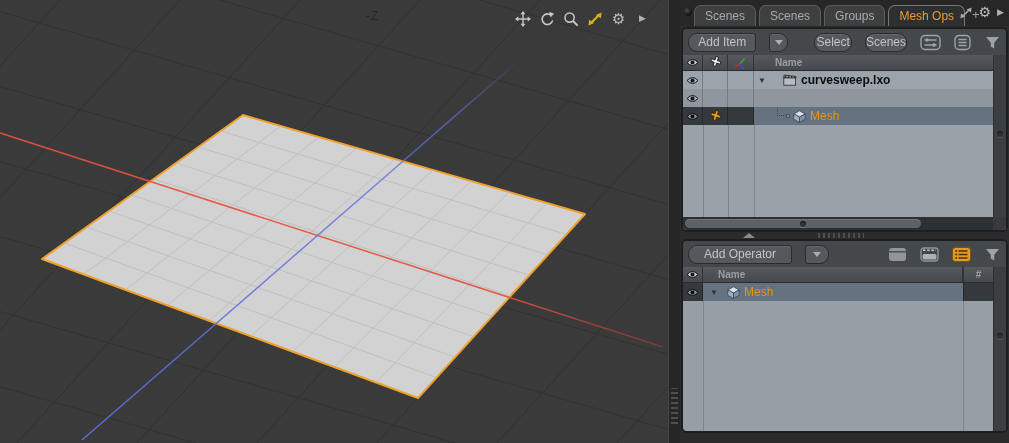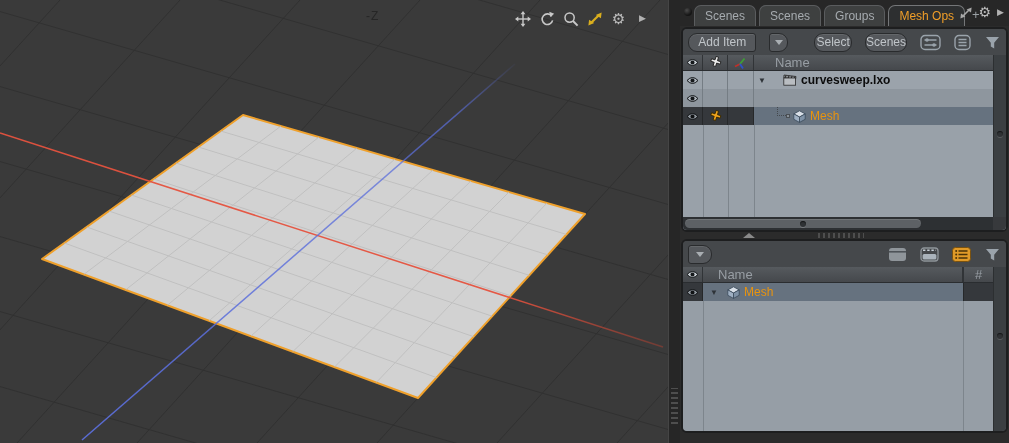--- a/index.html
+++ b/index.html
@@ -55,21 +55,21 @@
   #btn-select { width:48px; }
   #btn-filter { width:46px; }
   .flex-sp { flex:1; }
   .ico { display:flex; align-items:center; justify-content:center; cursor:pointer; }
 
   
   .tree { position:relative; background:#99a1a9; }
   #frame-items .tree { height:175px; }
   #frame-ops .tree { height:164px; border-radius:0 0 5px 5px; }
   .tree-header { height:16px; display:flex; align-items:center;
-      background:linear-gradient(#565a5e,#45484c); border-bottom:1px solid #2a2d30; color:#989ea4; font-size:13px; }
+      background:linear-gradient(#565a5e,#45484c); border-bottom:1px solid #2a2d30; color:#989ea4; font-size:10px;font-weight:bold; }
   .hcell { height:100%; display:flex; align-items:center; justify-content:center; border-right:1px solid #313437; }
   .col-eye { width:20px; } .col-cross { width:25px; } .col-axis { width:26px; }
   .hname { flex:1; padding-left:21px; justify-content:flex-start; border-right:none; }
   .hname2 { flex:1; padding-left:15px; justify-content:flex-start; }
   .hcount { width:30px; border-left:1px solid #313437; border-right:none; color:#989ea4; }
 
   .trow { height:18px; display:flex; align-items:stretch; font-size:12px; color:#0c0c0c; cursor:pointer; }
   .trow .cell { display:flex; align-items:center; justify-content:center; border-right:1px solid #757d84; }
   .trow.sel .cell { background:#35383c; border-right-color:#26282a; }
   .namecell { flex:1; display:flex; align-items:center; overflow:hidden; }
@@ -386,20 +386,21 @@
       </div>
     </div>
 
     <div id="splitter">
       <span class="up"></span>
       <span class="grip"></span>
     </div>
 
     <div class="frame" id="frame-ops">
       <div class="toolbar-row">
+        <div class="btn btn-main" id="btn-add-op">Add Operator</div>
         <div class="btn btn-arrow">
             <span class="dn"></span>
           </div>
         <div class="flex-sp"></div>
         <span class="ico">
           <svg width="19" height="15" viewBox="0 0 19 15">
             <rect x="1" y="1" width="17" height="13" rx="3" fill="#8f959a"></rect>
             <rect x="1" y="4" width="17" height="1.6" fill="#4e5358"></rect>
           </svg>
         </span>

